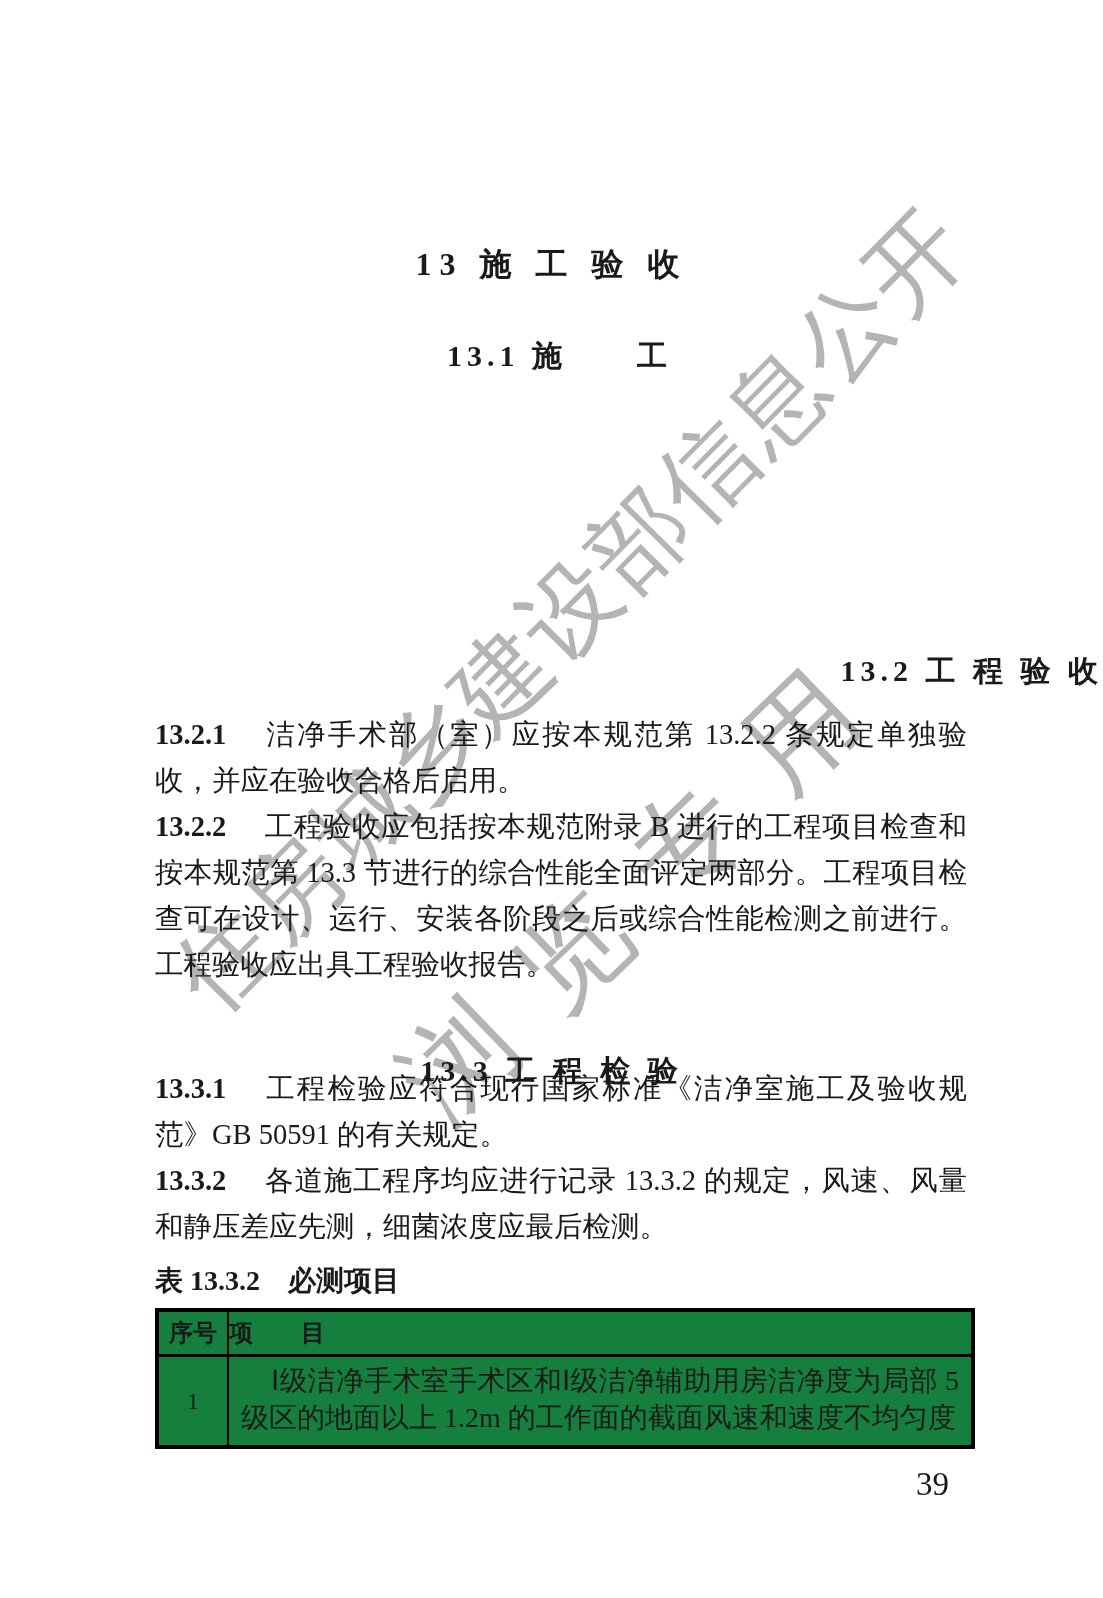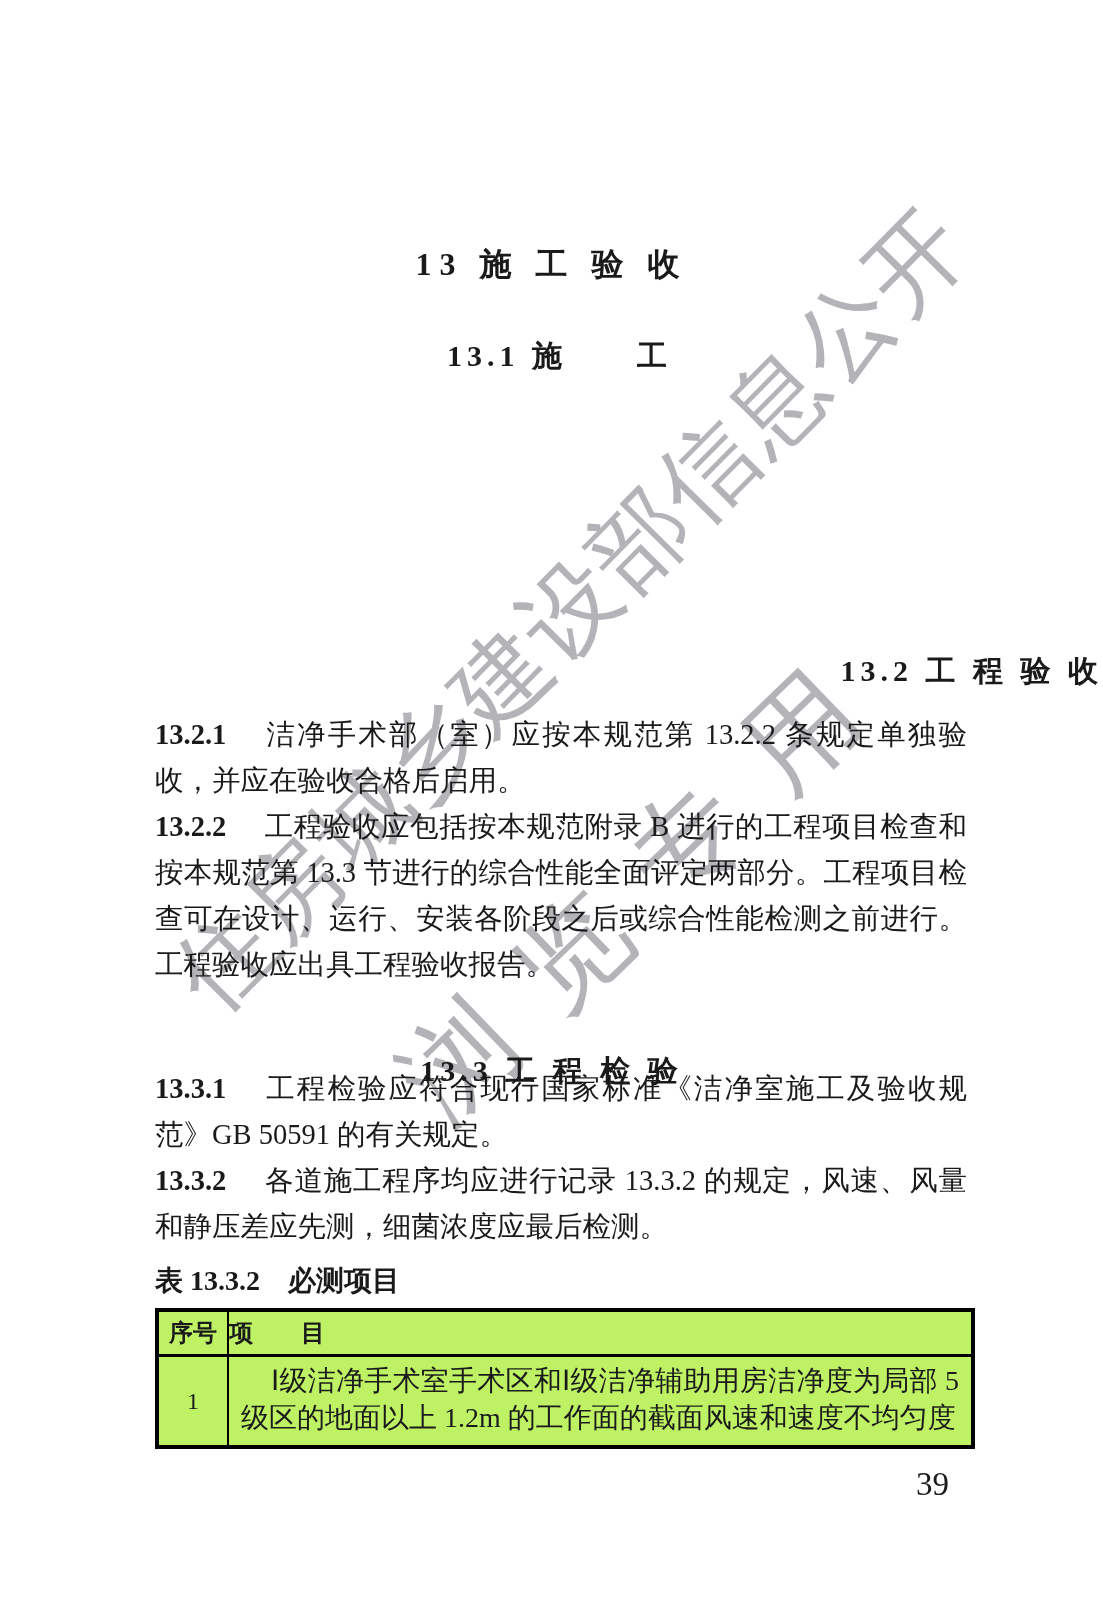--- a/index.html
+++ b/index.html
@@ -46,21 +46,21 @@
   #pg133 { top:1066px; }
   .paras p { margin:0; padding:0; }
   .pnum { font-weight:bold; margin-right:38px; white-space:nowrap; }
   
   .tbl-caption {
     position:absolute; z-index:1; top:1262px; left:155px; width:812px; margin:0;
     text-align:left; font-size:28px; font-weight:bold;
   }
   table.tbl {
     position:absolute; z-index:1; top:1308px; left:155px; width:820px;
-    border-collapse:collapse; background:#bef264;
+    border-collapse:collapse; background:#15803d;
     border:4px solid #000; table-layout:fixed;
   }
   .tbl th {
     border-bottom:3px solid #000; font-weight:bold; font-size:24px;
     height:42px; padding:0; text-align:left;
   }
   .tbl .c-no { width:68px; border-right:2px solid #000; text-align:center; }
   .tbl td.c-no { font-size:24px; }
   .tbl td.c-item {
     font-size:28px; line-height:37px; text-align:justify;

